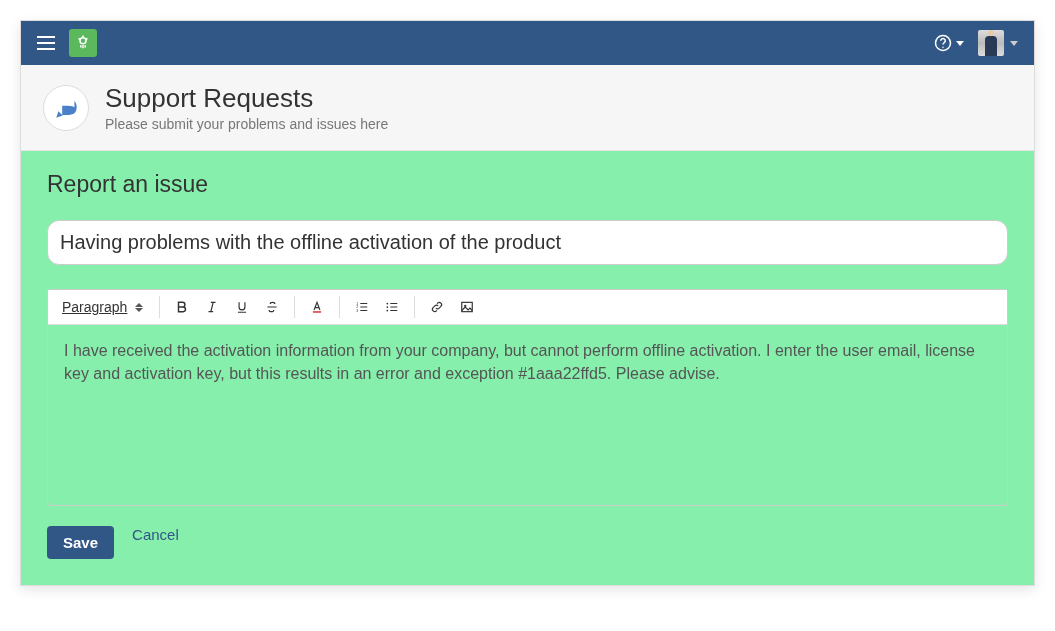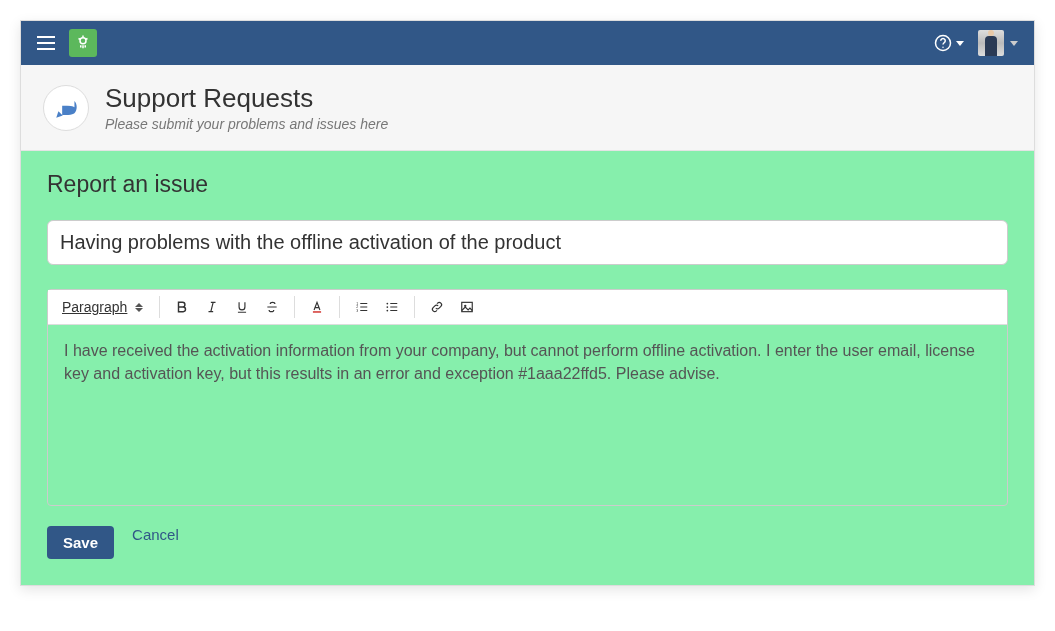--- a/index.html
+++ b/index.html
@@ -111,40 +111,39 @@
     }
     .page-title {
       font-size: 26px;
       font-weight: 500;
       color: #333;
       margin-bottom: 2px;
     }
     .page-subtitle {
       font-size: 14px;
       color: #777;
-      font-style: italic;
     }
 
     
     .content {
       padding: 20px 26px 26px 26px;
     }
     .section-title {
       font-size: 23px;
       font-weight: 400;
       color: #333;
       margin-bottom: 22px;
     }
     .title-input {
       width: 100%;
       font-size: 20px;
       font-weight: 400;
       padding: 10px 12px;
       border: 1px solid #ccc;
-      border-radius: 6px;
+      border-radius: 12px;
       color: #333;
       margin-bottom: 24px;
     }
 
     
     .editor {
       border: 1px solid #ccc;
       border-radius: 4px;
     }
     .editor-toolbar {

